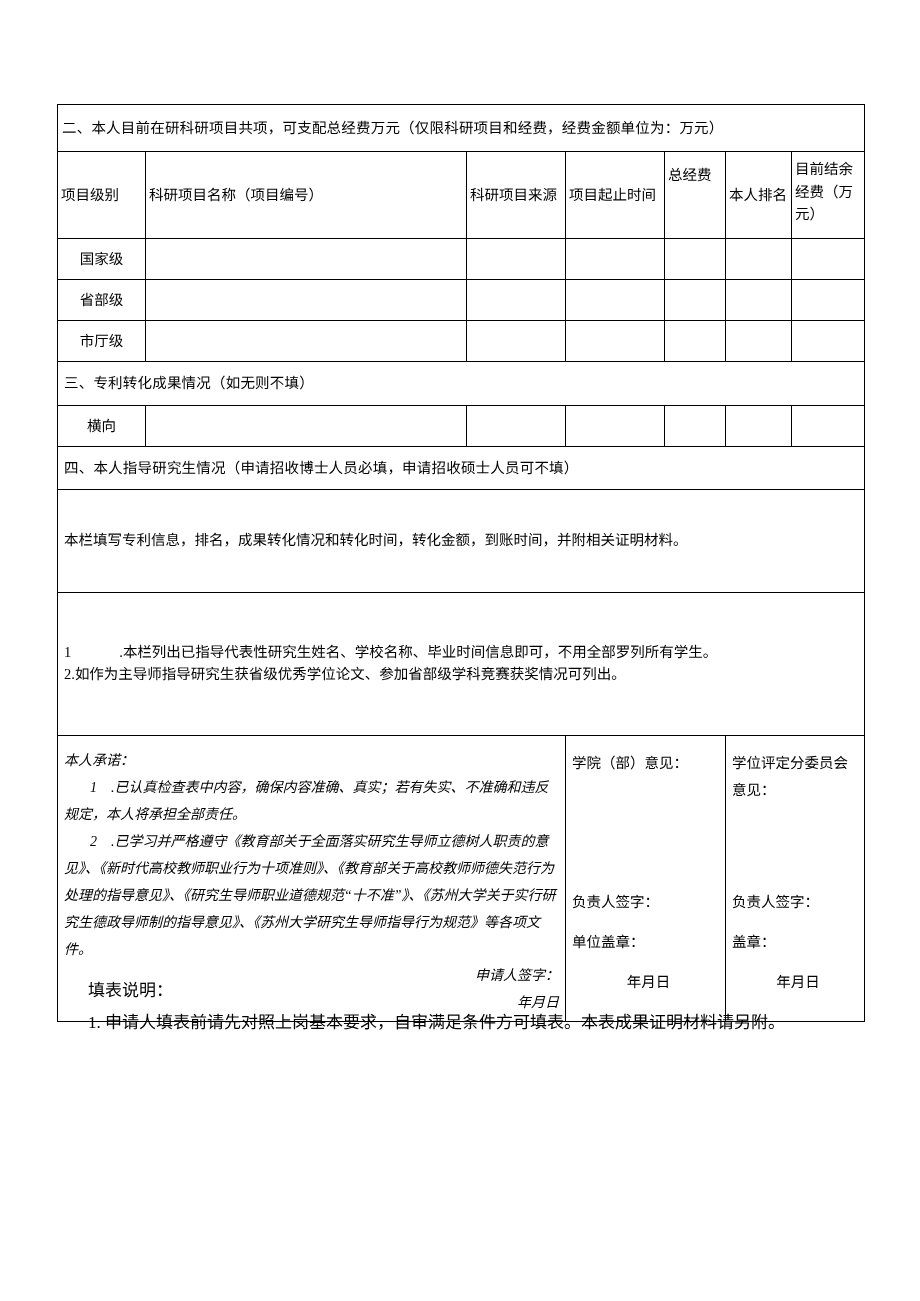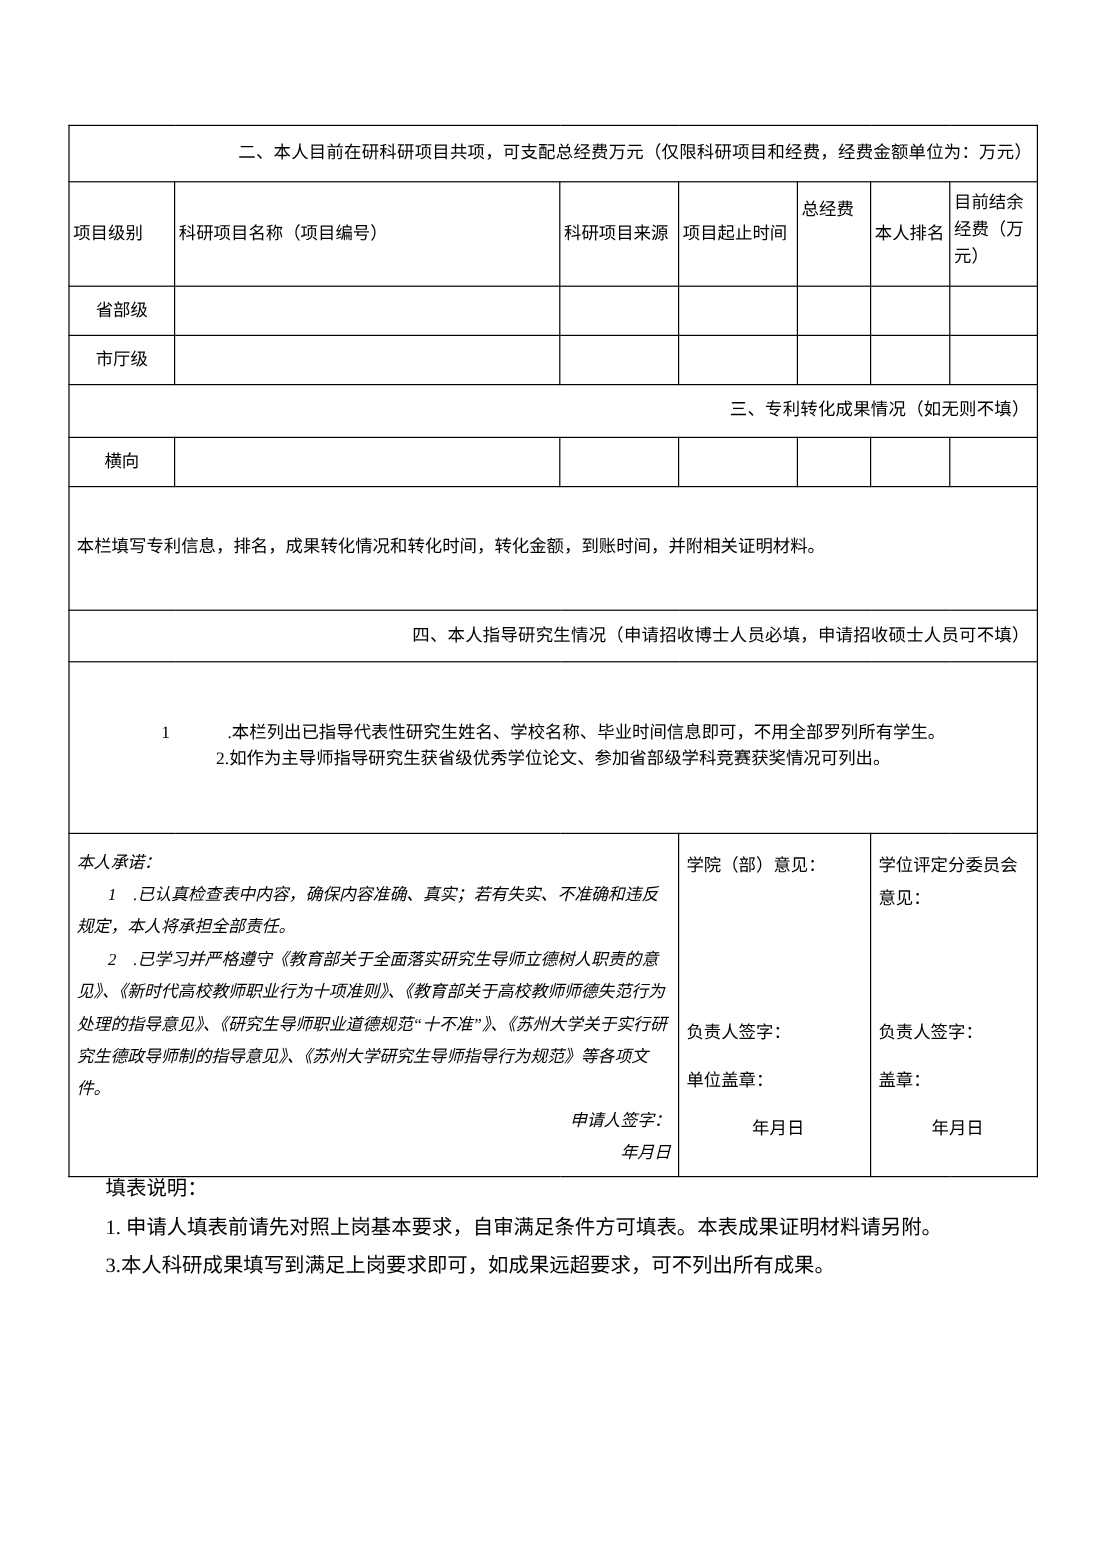--- a/index.html
+++ b/index.html
@@ -34,21 +34,21 @@
   .form-table td {
     border: 1px solid #000000;
     padding: 0;
     vertical-align: middle;
     font-size: 14.5px;
     line-height: 1.55;
   }
 
   
   .sec-banner {
-    text-align: right;
+    text-align: left;
     font-size: 14.5px;
     padding: 10px 6px 10px 6px !important;
     letter-spacing: 0.2px;
   }
   .sec-banner-2 { padding: 12px 4px !important; }
 
   
   .ph {
     text-align: left;
     font-size: 14.5px;
@@ -70,21 +70,21 @@
     padding: 4px 6px 6px 6px !important;
     text-align: left;
     vertical-align: top;
   }
   .txt-block p { margin: 0; }
   .gapnum { letter-spacing: 0; }
 
   
   .sec3-body { height: 92px; vertical-align: top; }
   
-  .sec4-body { height: 132px; vertical-align: top; text-align: center; }
+  .sec4-body { height: 132px; vertical-align: top; }
 
   
   .sig-cell {
     vertical-align: top;
     padding: 0 !important;
     height: 285px;
   }
   .sig-inner {
     position: relative;
     height: 285px;
@@ -155,20 +155,29 @@
         <td class="ph" style="vertical-align:top;padding-top:12px !important">总经费</td>
         <td class="ph">本人排名</td>
         <td class="ph" style="vertical-align:top;padding-top:6px !important">
           <span>目前结余</span><br>
           <span>经费（万</span><br>
           <span>元）</span>
         </td>
       </tr>
 
       <tr>
+        <td class="lvl">国家级</td>
+        <td class="blank-cell"></td>
+        <td class="blank-cell"></td>
+        <td class="blank-cell"></td>
+        <td class="blank-cell"></td>
+        <td class="blank-cell"></td>
+        <td class="blank-cell"></td>
+      </tr>
+      <tr>
         <td class="lvl">省部级</td>
         <td class="blank-cell"></td>
         <td class="blank-cell"></td>
         <td class="blank-cell"></td>
         <td class="blank-cell"></td>
         <td class="blank-cell"></td>
         <td class="blank-cell"></td>
       </tr>
       <tr>
         <td class="lvl">市厅级</td>
@@ -185,28 +194,28 @@
 
       <tr>
         <td class="lvl">横向</td>
         <td class="blank-cell"></td>
         <td class="blank-cell"></td>
         <td class="blank-cell"></td>
         <td class="blank-cell"></td>
         <td class="blank-cell"></td>
         <td class="blank-cell"></td>
       </tr>
+      <tr>
+        <td class="sec-banner" colspan="7">四、本人指导研究生情况（申请招收博士人员必填，申请招收硕士人员可不填）</td>
+      </tr>
+
       <tr>
         <td class="txt-block sec3-body" colspan="7">
           <p>本栏填写专利信息，排名，成果转化情况和转化时间，转化金额，到账时间，并附相关证明材料。</p>
         </td>
-      </tr>
-
-      <tr>
-        <td class="sec-banner" colspan="7">四、本人指导研究生情况（申请招收博士人员必填，申请招收硕士人员可不填）</td>
       </tr>
       <tr>
         <td class="txt-block sec4-body" colspan="7">
           <p><span class="gapnum">1</span><span style="display:inline-block;width:48px"></span><span>.本栏列出已指导代表性研究生姓名、学校名称、毕业时间信息即可，不用全部罗列所有学生。</span></p>
           <p>2.如作为主导师指导研究生获省级优秀学位论文、参加省部级学科竞赛获奖情况可列出。</p>
         </td>
       </tr>
 
       <tr>
 
@@ -242,16 +251,15 @@
           </div>
         </td>
       </tr>
 
     </tbody>
   </table>
 
   <div class="notes">
     <p class="n-title">填表说明：</p>
     <p class="n-item">1. 申请人填表前请先对照上岗基本要求，自审满足条件方可填表。本表成果证明材料请另附。</p>
-    <p class="n-item">3.本人科研成果填写到满足上岗要求即可，如成果远超要求，可不列出所有成果。</p>
   </div>
 
 </div>
 
 </body></html>

